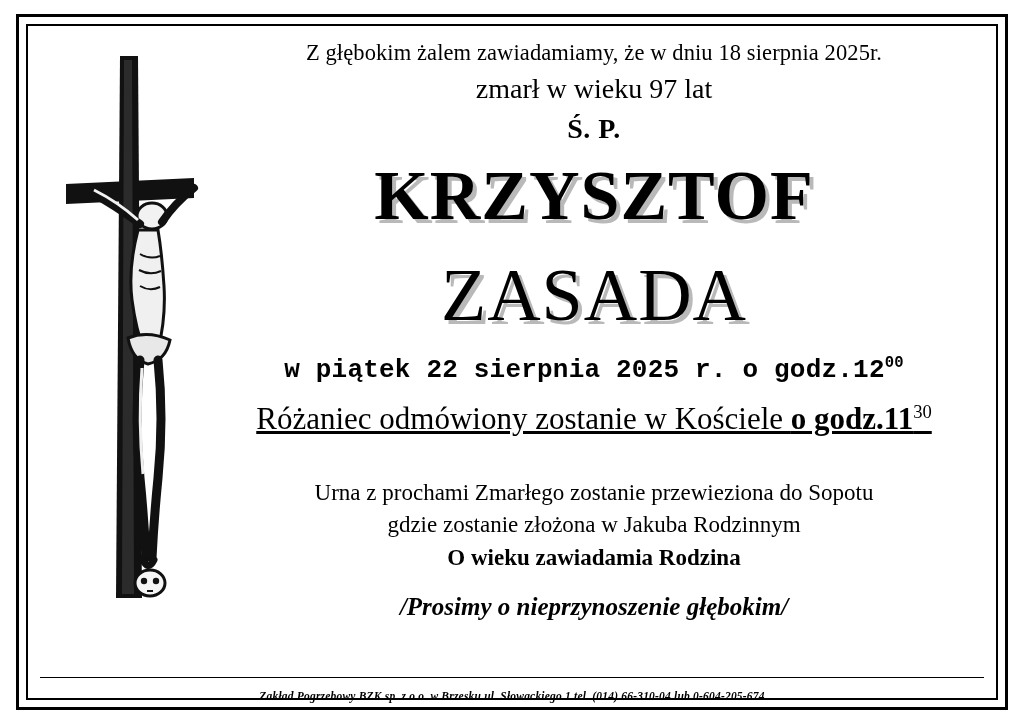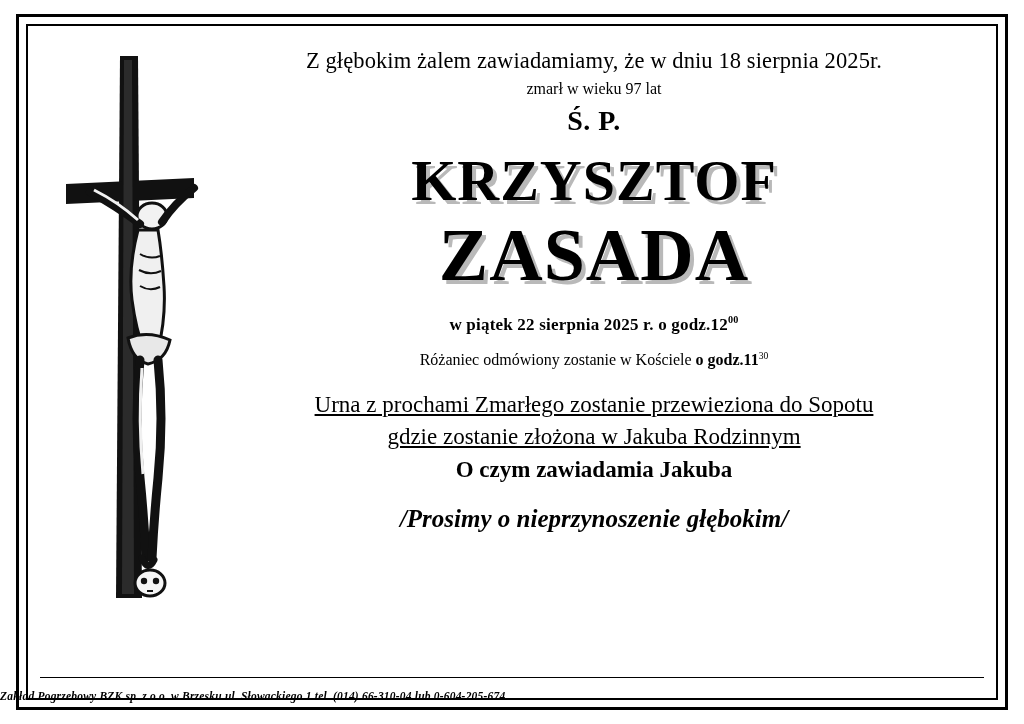--- a/index.html
+++ b/index.html
@@ -64,90 +64,91 @@
   }
   .cross-wrap svg {
     display: block;
   }
 
   
   .text-col {
     position: absolute;
     left: 170px;
     right: 6px;
-    top: 12px;
+    top: 4px;
     text-align: center;
   }
 
   .line-intro {
     font-size: 22.5px;
     line-height: 1.32;
     letter-spacing: 0.1px;
   }
   .line-age {
-    font-size: 16px;
+    font-size: 28px;
     line-height: 1.35;
     margin-top: 2px;
   }
   .sp {
     font-size: 28px;
     font-weight: bold;
     margin-top: 6px;
     letter-spacing: 0.5px;
   }
 
   .name {
-    font-size: 58px;
+    font-size: 70px;
     font-weight: bold;
     line-height: 1.12;
     letter-spacing: 1px;
     margin-top: 12px;
     text-shadow: 4px 4px 0px #b9b9b9;
   }
   .surname {
     font-size: 74px;
-    font-weight: bold;
+    font-weight: normal;
     line-height: 1.12;
     letter-spacing: 1px;
-    margin-top: 0;
+    margin-top: 18px;
     text-shadow: 4px 4px 0px #b9b9b9;
   }
 
   .mass-block {
     margin-top: 18px;
     font-size: 23.5px;
     line-height: 1.42;
   }
   .mass-block div {
     white-space: nowrap;
   }
 
   .datetime {
     margin-top: 18px;
-    font-size: 17px;
+    font-size: 26px;
     font-weight: bold;
     letter-spacing: 0.2px;
+    font-family: Liberation Mono, monospace;
   }
   .datetime sup, .rosary sup {
     font-size: 0.6em;
     vertical-align: super;
     line-height: 0;
   }
 
   .rosary {
     margin-top: 16px;
-    font-size: 16px;
+    font-size: 31px;
+    text-decoration: underline;
   }
   .rosary b { font-weight: bold; }
 
   .urn-block {
-    margin-top: 20px;
+    margin-top: 40px;
     font-size: 23px;
     line-height: 1.4;
-    text-decoration: underline;
   }
   .family {
     margin-top: 4px;
     font-size: 23px;
     font-weight: bold;
   }
   .flowers {
     margin-top: 22px;
     font-size: 25px;
     font-weight: bold;
@@ -161,20 +162,21 @@
     right: 40px;
     bottom: 46px;
     border-top: 1px solid #000000;
     height: 0;
   }
   .footer {
     position: absolute;
     left: 0;
     right: 0;
     bottom: 22px;
+    text-align: center;
     font-size: 11.5px;
     font-weight: bold;
     font-style: italic;
     letter-spacing: 0.2px;
   }
 </style>
 </head>
 <body>
 
 <div class="page">
@@ -236,21 +238,21 @@
 
       <div class="rosary">
         <span>Różaniec odmówiony zostanie w Kościele </span><b>o godz.11</b><sup>30</sup>
       </div>
 
       <div class="urn-block">
         <div>Urna z prochami  Zmarłego zostanie przewieziona do Sopotu</div>
         <div>gdzie zostanie złożona w Jakuba Rodzinnym</div>
       </div>
 
-      <div class="family">O czym zawiadamia Jakuba</div>
+      <div class="family">O wieku zawiadamia Rodzina</div>
 
       <div class="flowers">/Prosimy o nieprzynoszenie głębokim/</div>
 
     </div>
   </div>
 
   <div class="footer-rule"></div>
   <div class="footer">Zakład Pogrzebowy BZK sp. z o.o. w Brzesku  ul. Słowackiego 1    tel. (014) 66-310-04 lub 0-604-205-674</div>
 
 </div>

